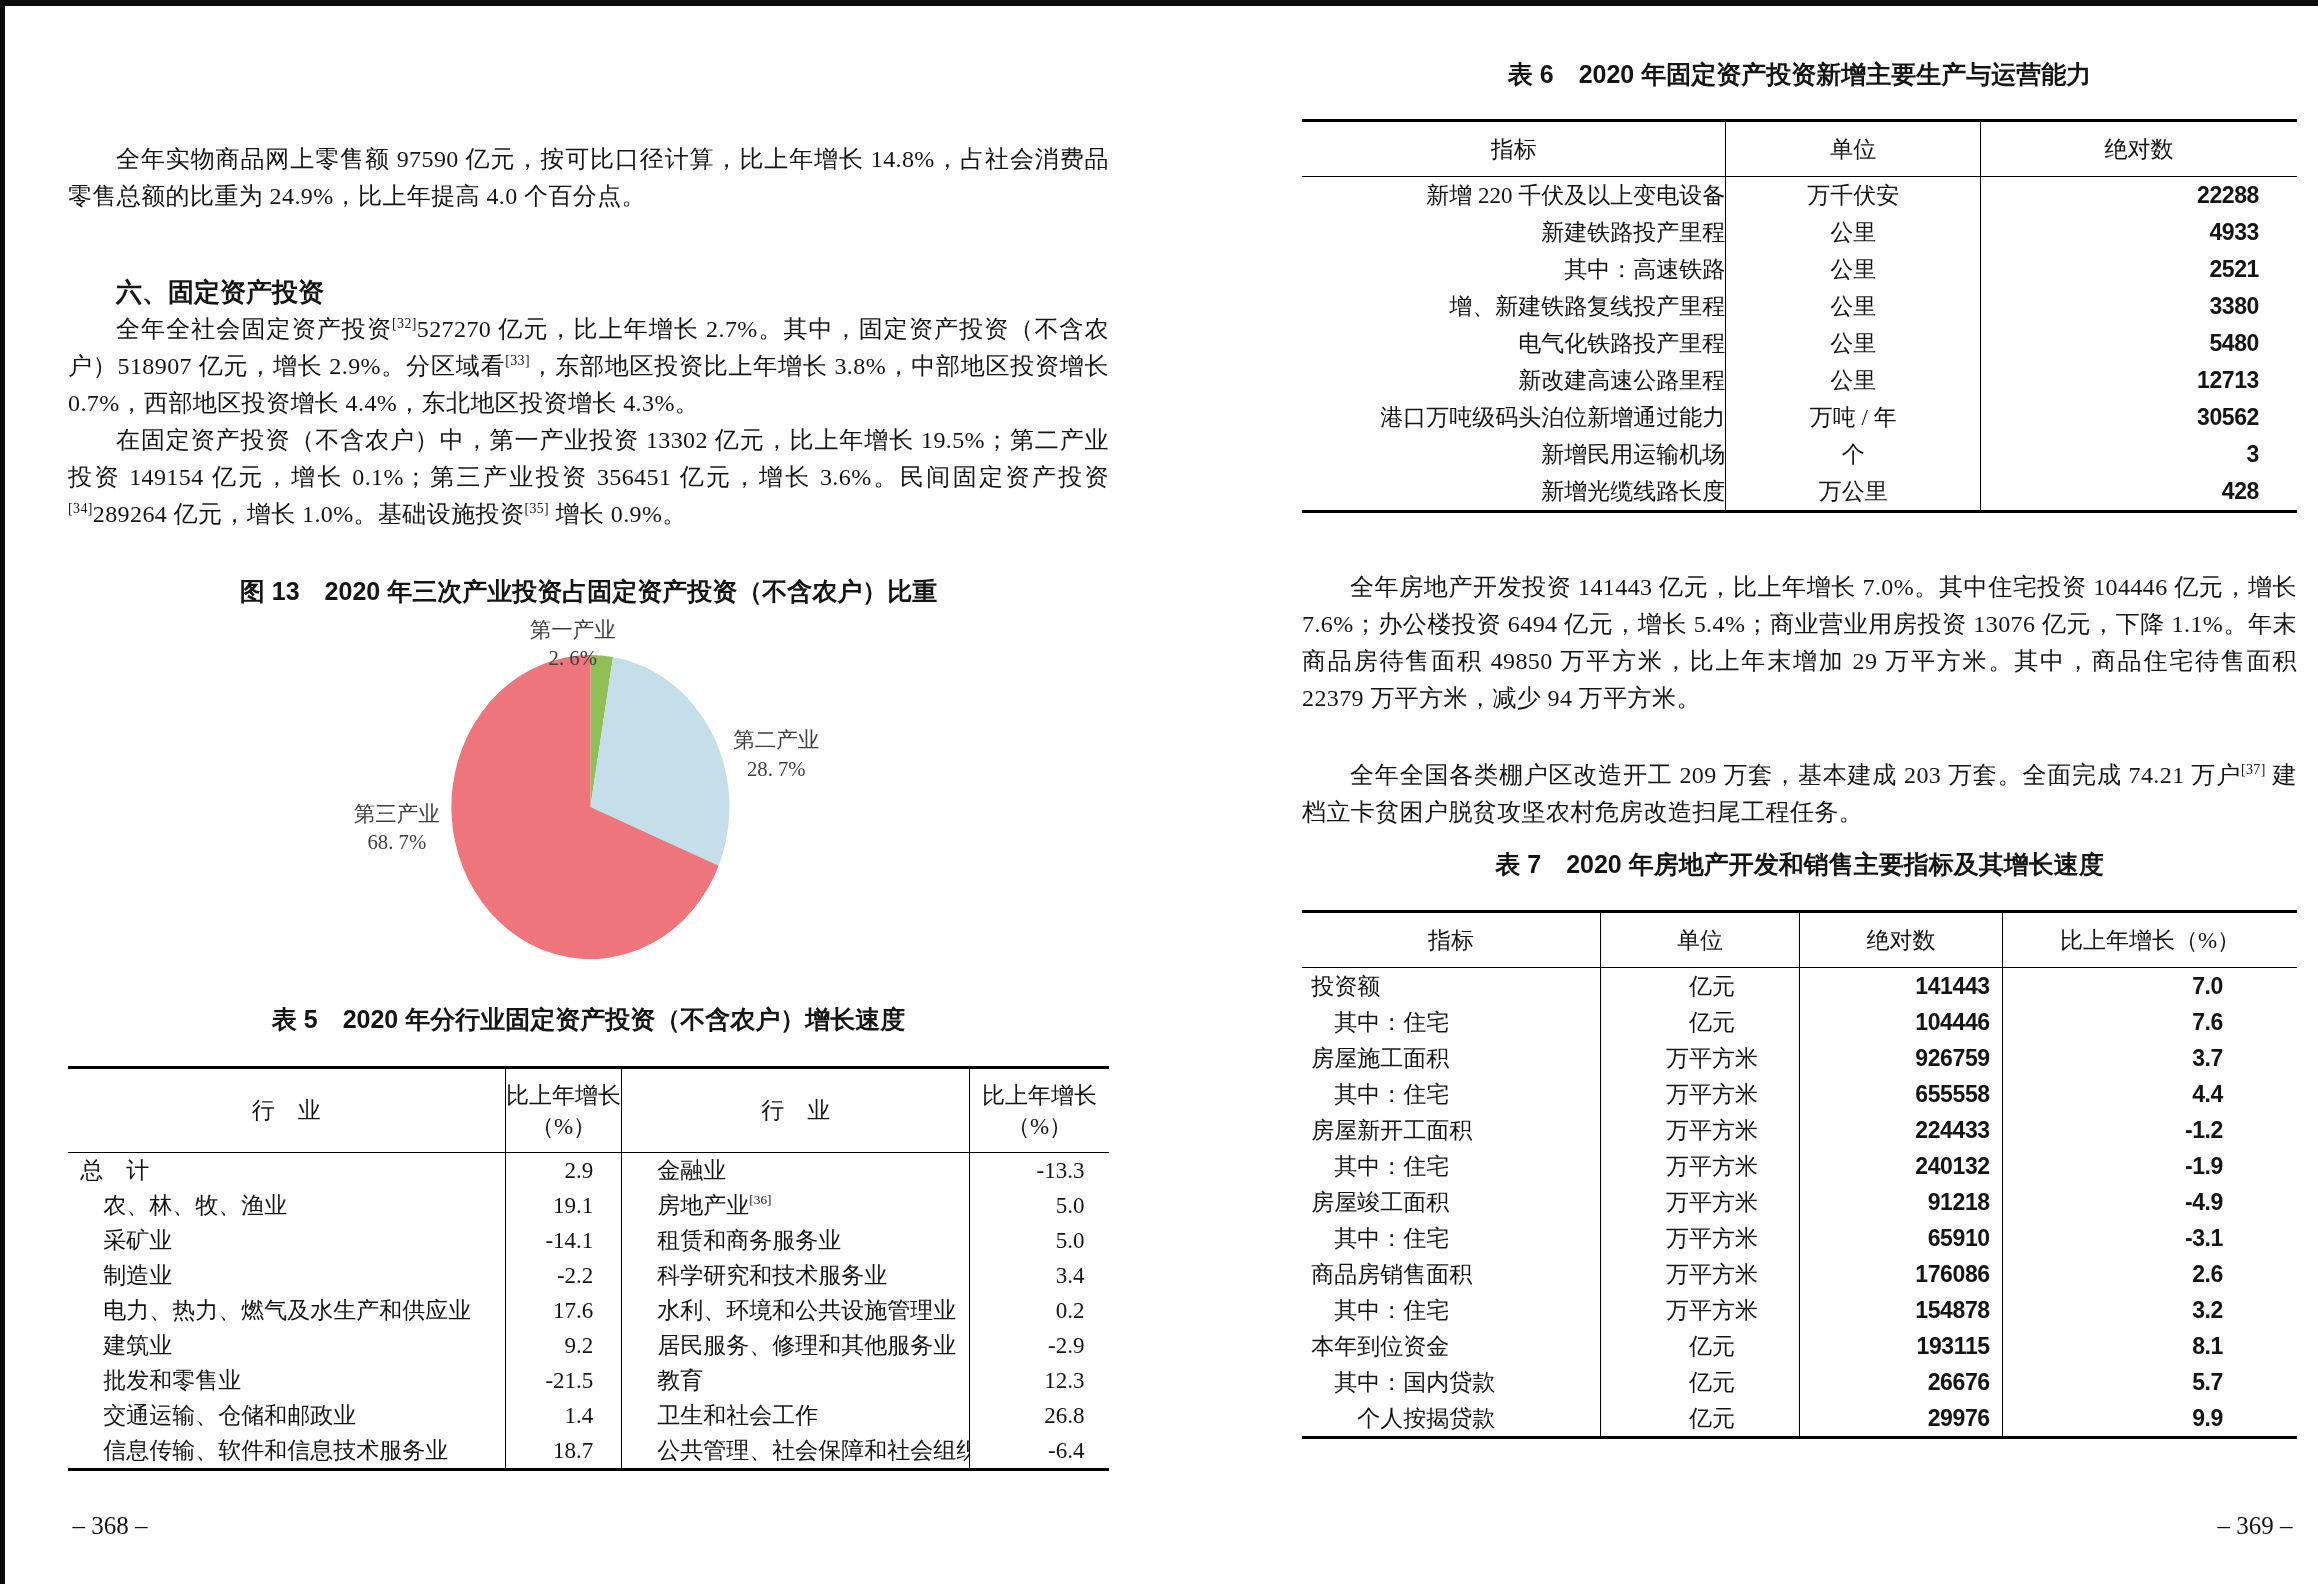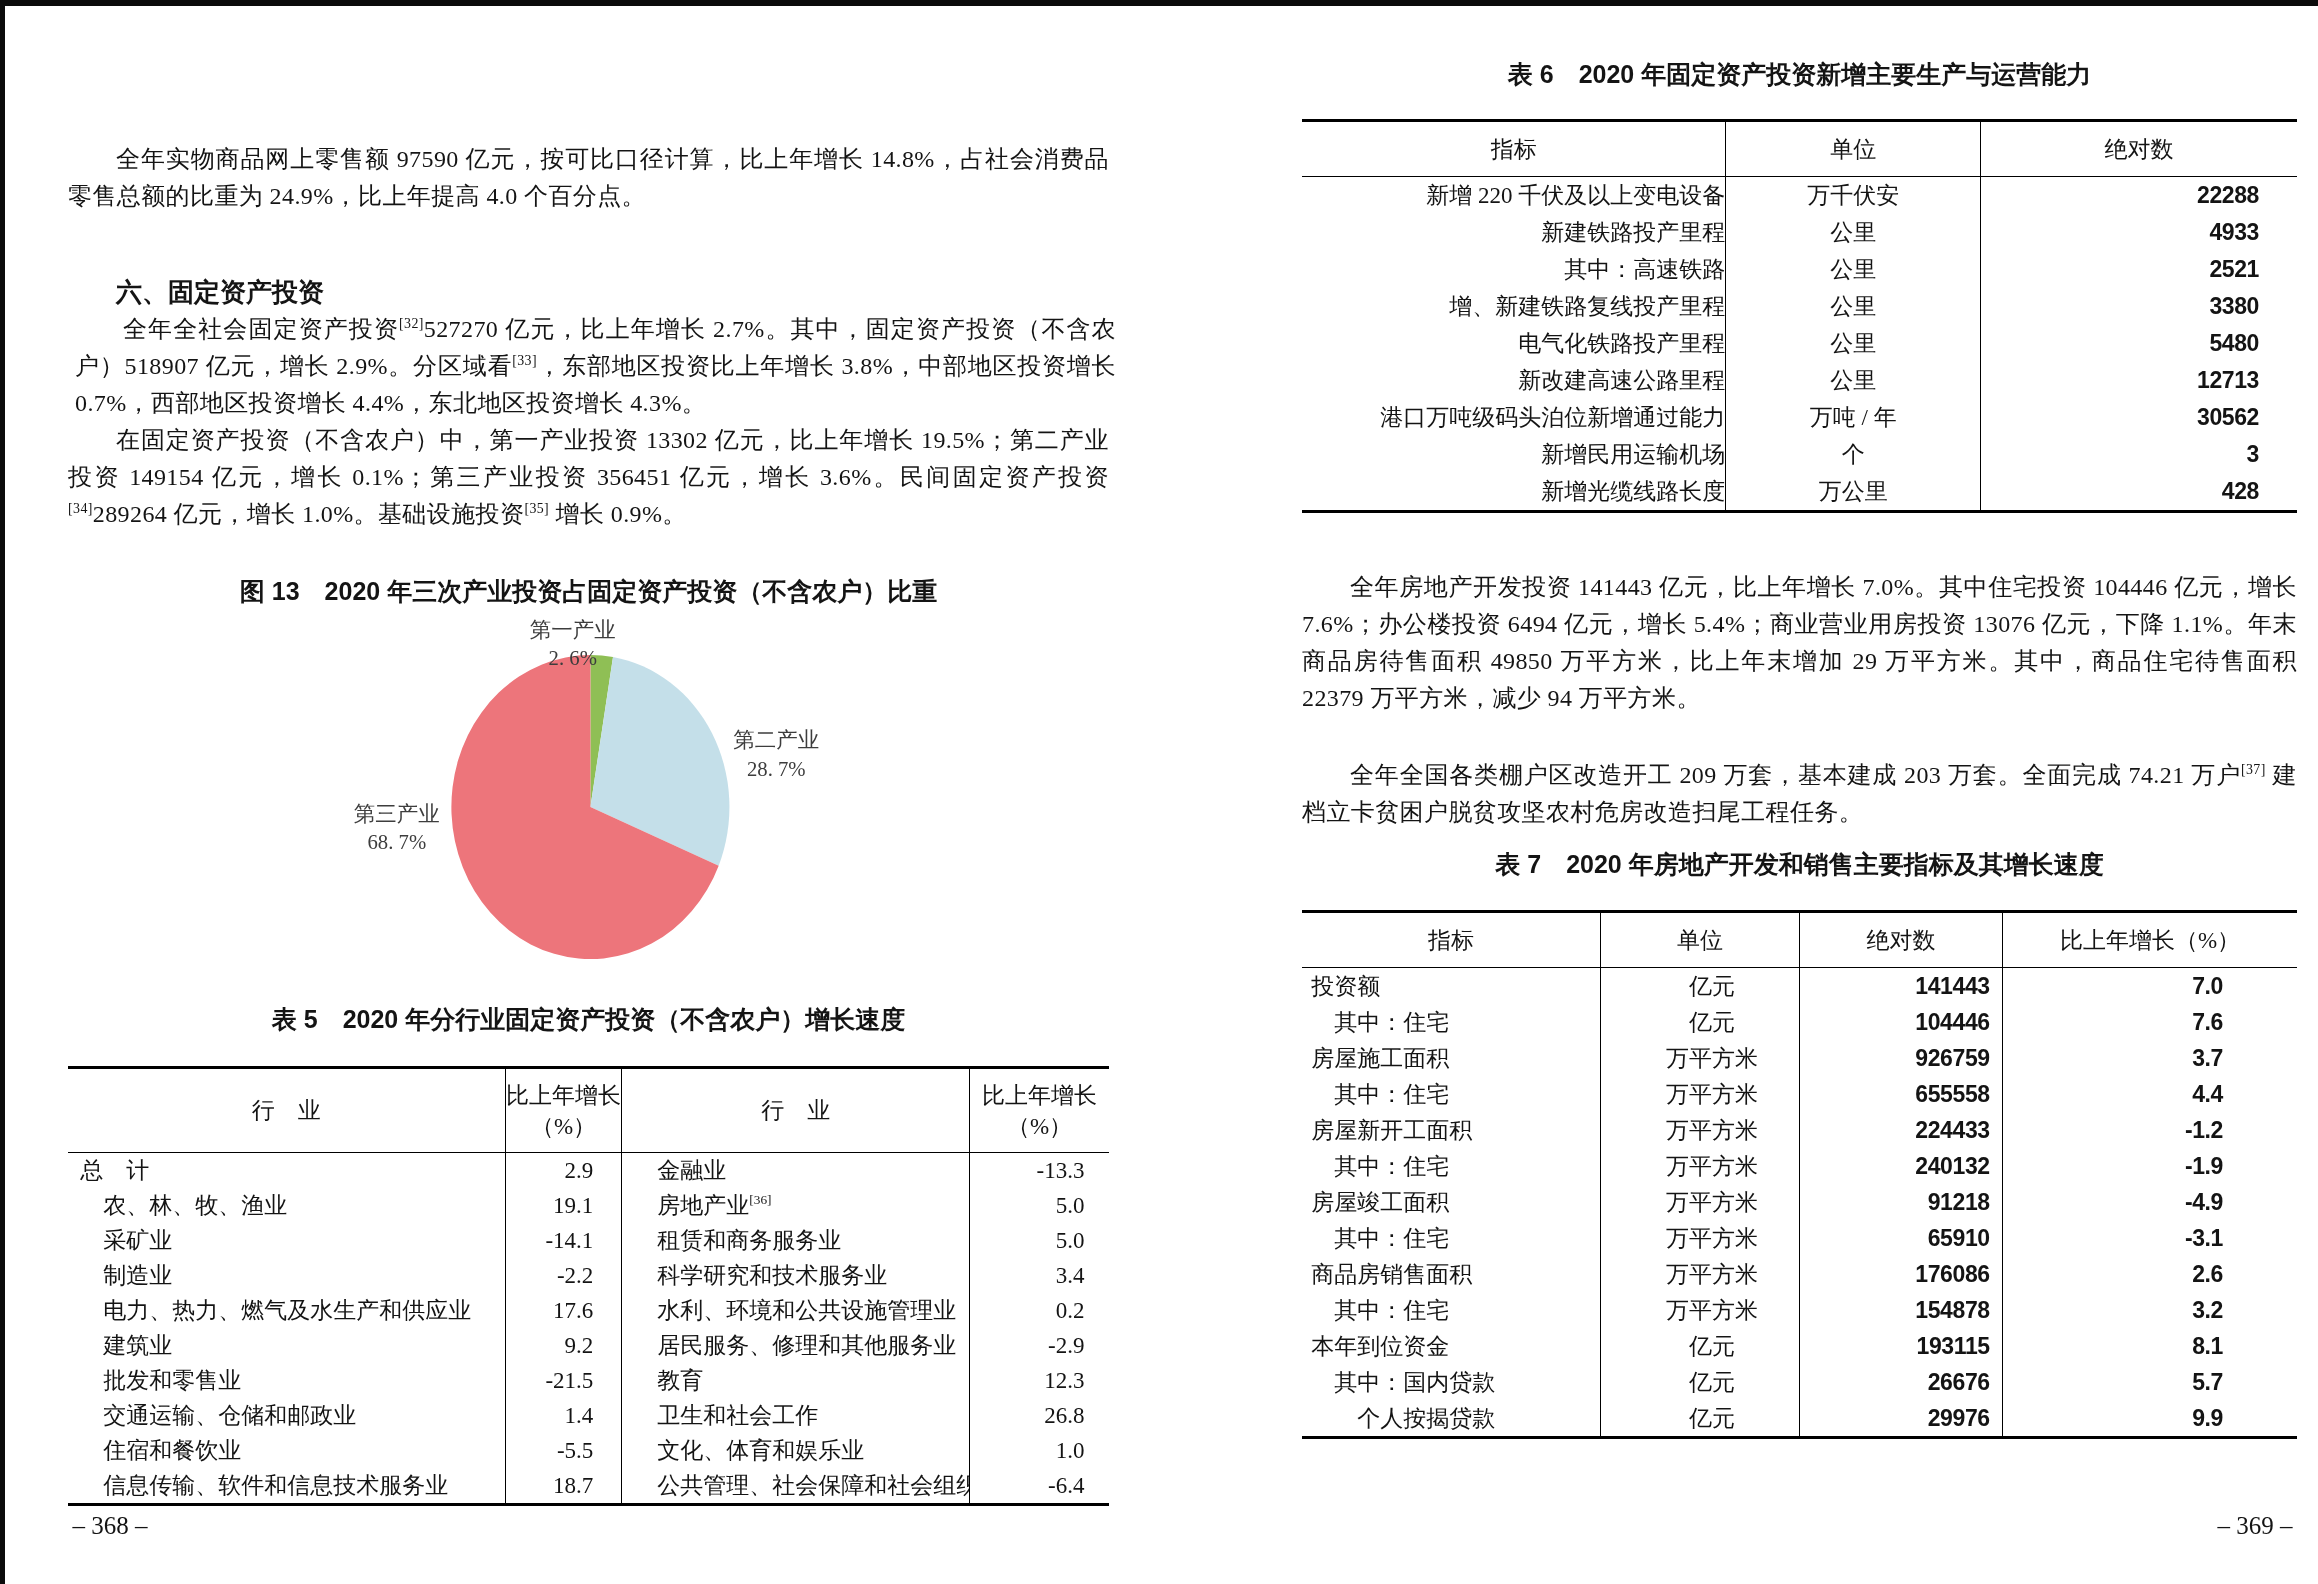--- a/index.html
+++ b/index.html
@@ -57,21 +57,21 @@
 
 <div class="canvas">
   <div class="edge-top"></div>
   <div class="edge-left"></div>
 
   <div class="page-col" id="left-col">
     <p class="para" style="top:117px;">全年实物商品网上零售额 97590 亿元，按可比口径计算，比上年增长 14.8%，占社会消费品零售总额的比重为 24.9%，比上年提高 4.0 个百分点。</p>
 
     <h3 class="doc-heading" style="top:250px;">六、固定资产投资</h3>
 
-    <p class="para" style="top:287px;margin-left:7px;">全年全社会固定资产投资<sup>[32]</sup>527270 亿元，比上年增长 2.7%。其中，固定资产投资（不含农户）518907 亿元，增长 2.9%。分区域看<sup>[33]</sup>，东部地区投资比上年增长 3.8%，中部地区投资增长 0.7%，西部地区投资增长 4.4%，东北地区投资增长 4.3%。</p>
+    <p class="para" style="top:287px;">全年全社会固定资产投资<sup>[32]</sup>527270 亿元，比上年增长 2.7%。其中，固定资产投资（不含农户）518907 亿元，增长 2.9%。分区域看<sup>[33]</sup>，东部地区投资比上年增长 3.8%，中部地区投资增长 0.7%，西部地区投资增长 4.4%，东北地区投资增长 4.3%。</p>
 
     <p class="para" style="top:398px;">在固定资产投资（不含农户）中，第一产业投资 13302 亿元，比上年增长 19.5%；第二产业投资 149154 亿元，增长 0.1%；第三产业投资 356451 亿元，增长 3.6%。民间固定资产投资<sup>[34]</sup>289264 亿元，增长 1.0%。基础设施投资<sup>[35]</sup> 增长 0.9%。</p>
 
     <div class="tbl-title" style="top:575px;">图 13　2020 年三次产业投资占固定资产投资（不含农户）比重</div>
 
     <div class="fig-wrap" style="top:615px;width:1041px;height:361px;">
       <svg id="pie-svg" width="1041" height="361" viewBox="0 0 1355 470">
           <path d="M 680 250 L 680.0 52.0 A 181 198 0 0 1 709.4 54.6 Z" fill="#8fbf55"></path>
           <path d="M 680 250 L 709.4 54.6 A 181 198 0 0 1 847.0 326.3 Z" fill="#c4dfe9"></path>
           <path d="M 680 250 L 847.0 326.3 A 181 198 0 1 1 680.0 52.0 Z" fill="#ed757b"></path>
@@ -146,26 +146,20 @@
             <td>教育</td>
             <td>12.3</td>
           </tr>
           <tr>
             <td>　交通运输、仓储和邮政业</td>
             <td>1.4</td>
             <td>卫生和社会工作</td>
             <td>26.8</td>
           </tr>
           <tr>
-            <td>　住宿和餐饮业</td>
-            <td>-5.5</td>
-            <td>文化、体育和娱乐业</td>
-            <td>1.0</td>
-          </tr>
-          <tr>
             <td>　信息传输、软件和信息技术服务业</td>
             <td>18.7</td>
             <td>公共管理、社会保障和社会组织</td>
             <td>-6.4</td>
           </tr>
         </tbody>
       </table>
 
     <div class="page-num" style="left:4.6px;top:1512px;">– 368 –</div>
   </div>

